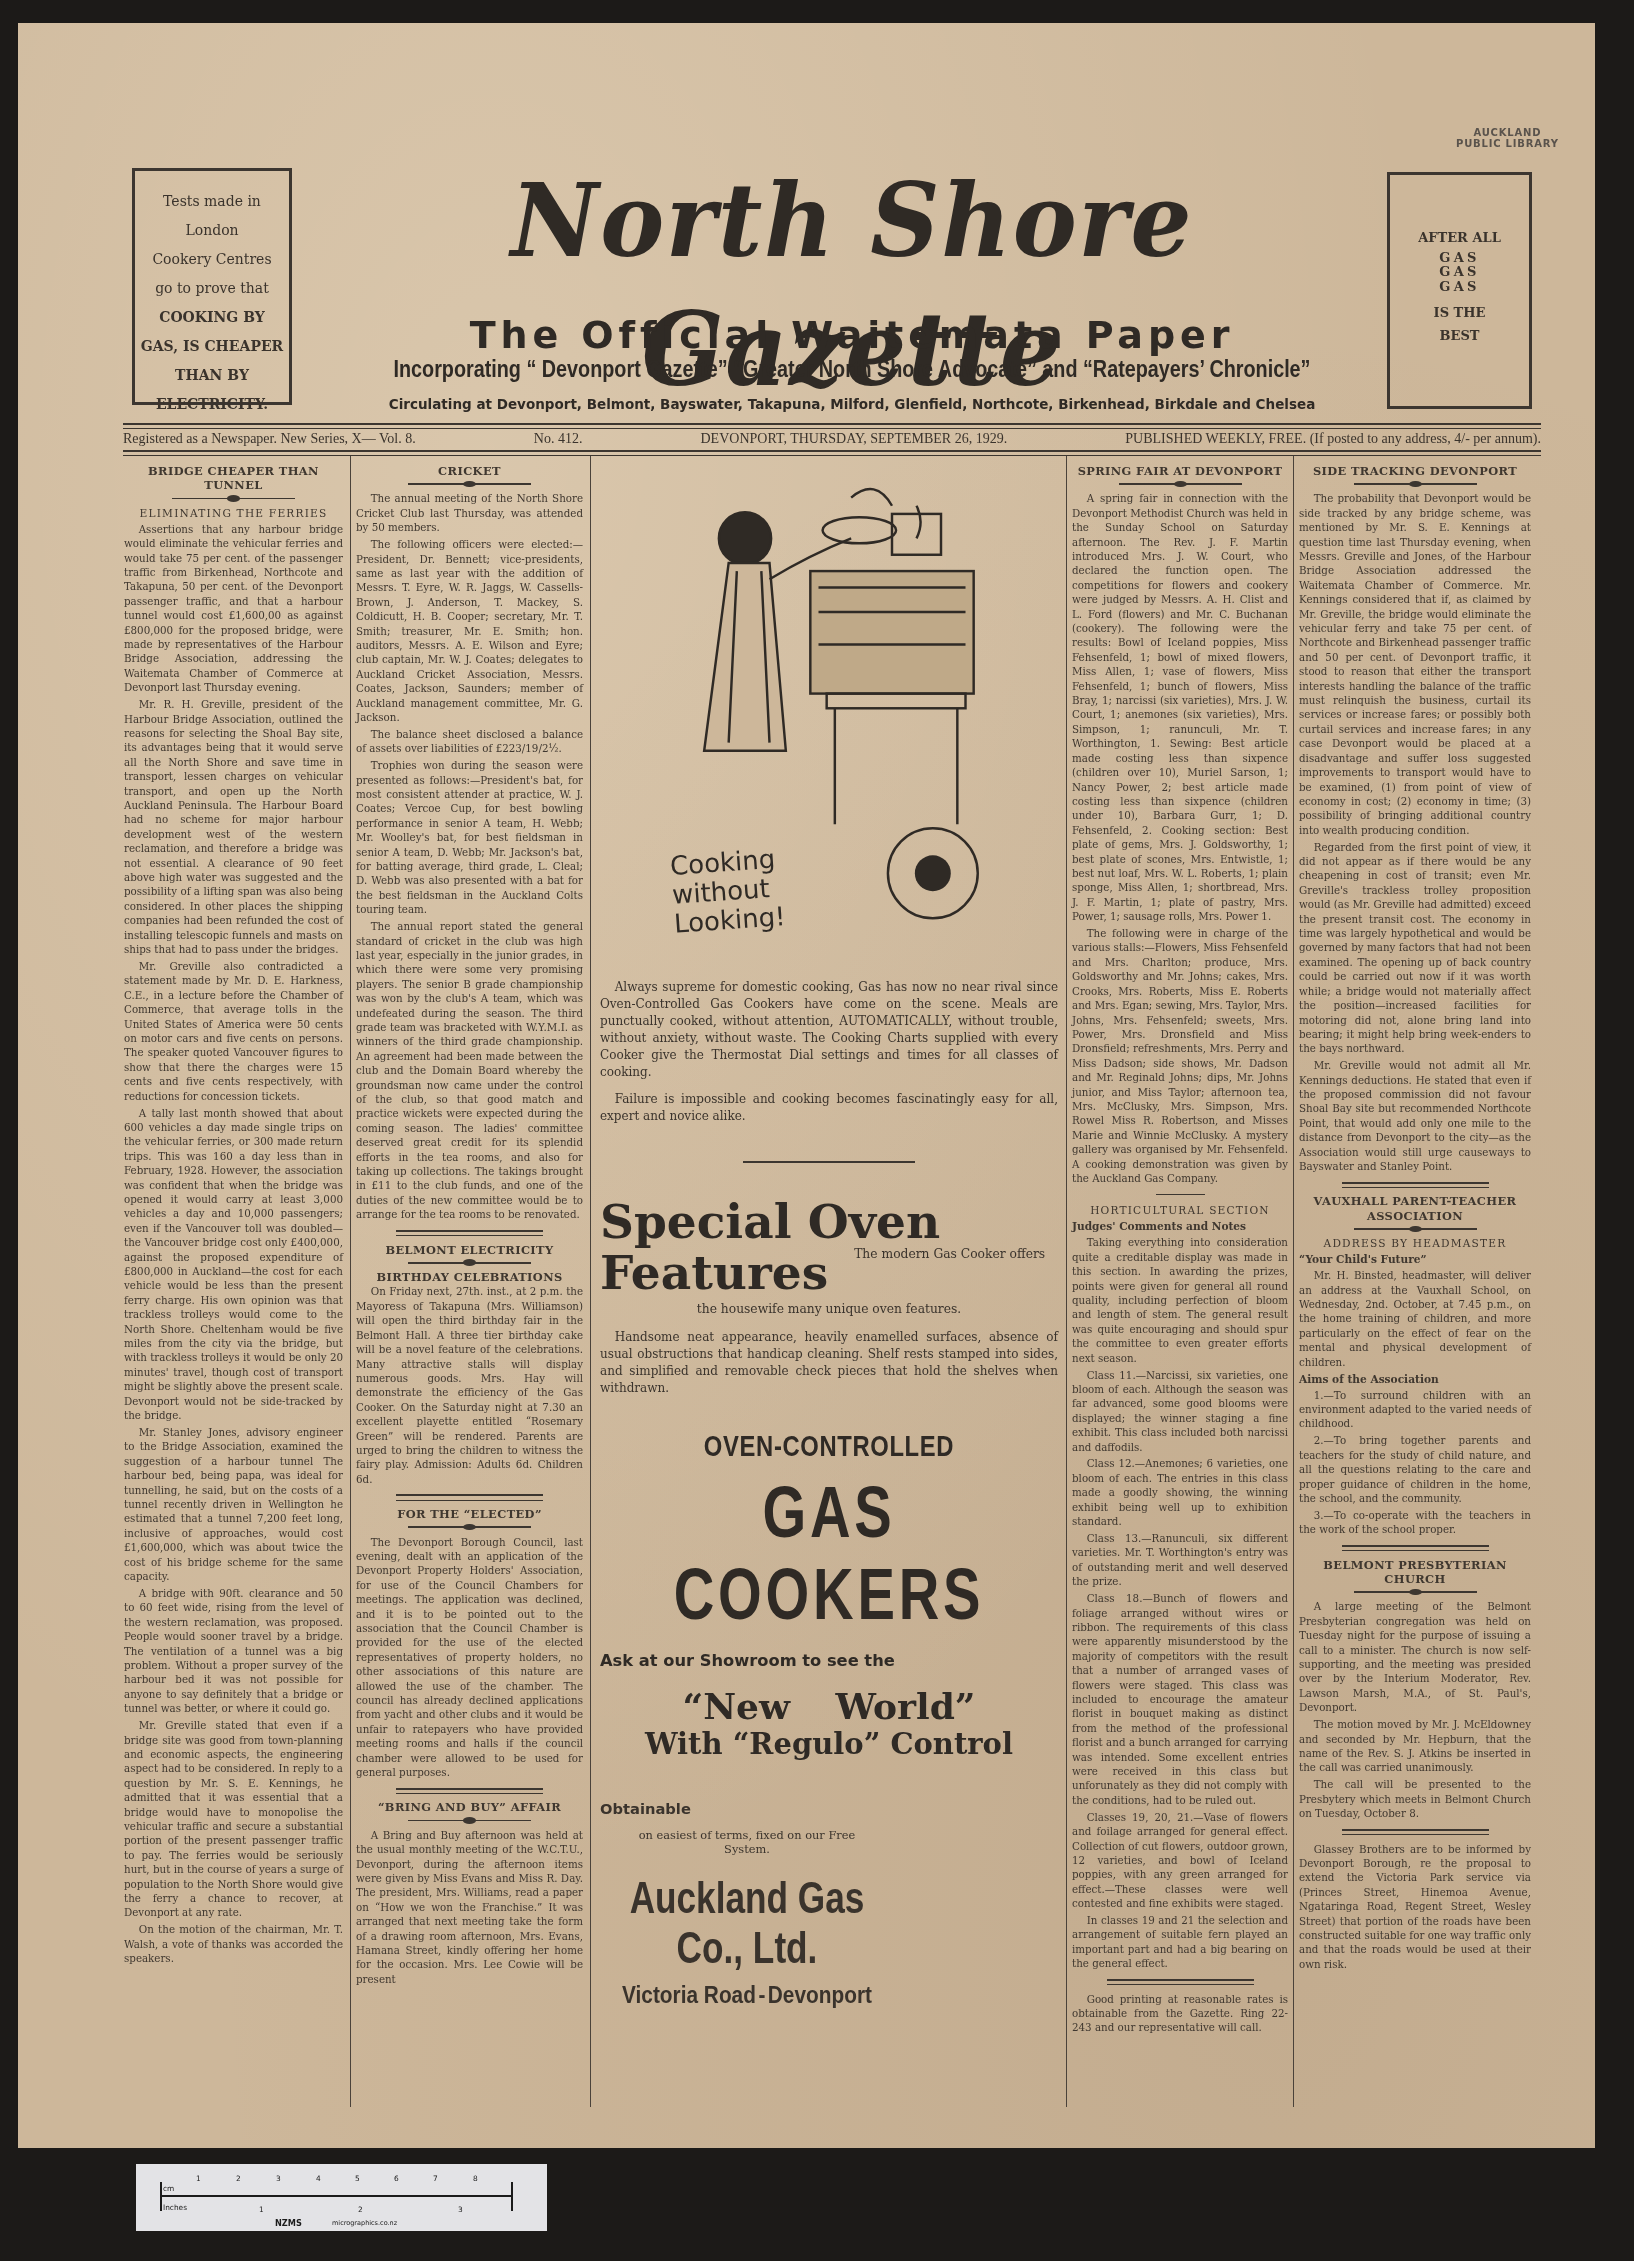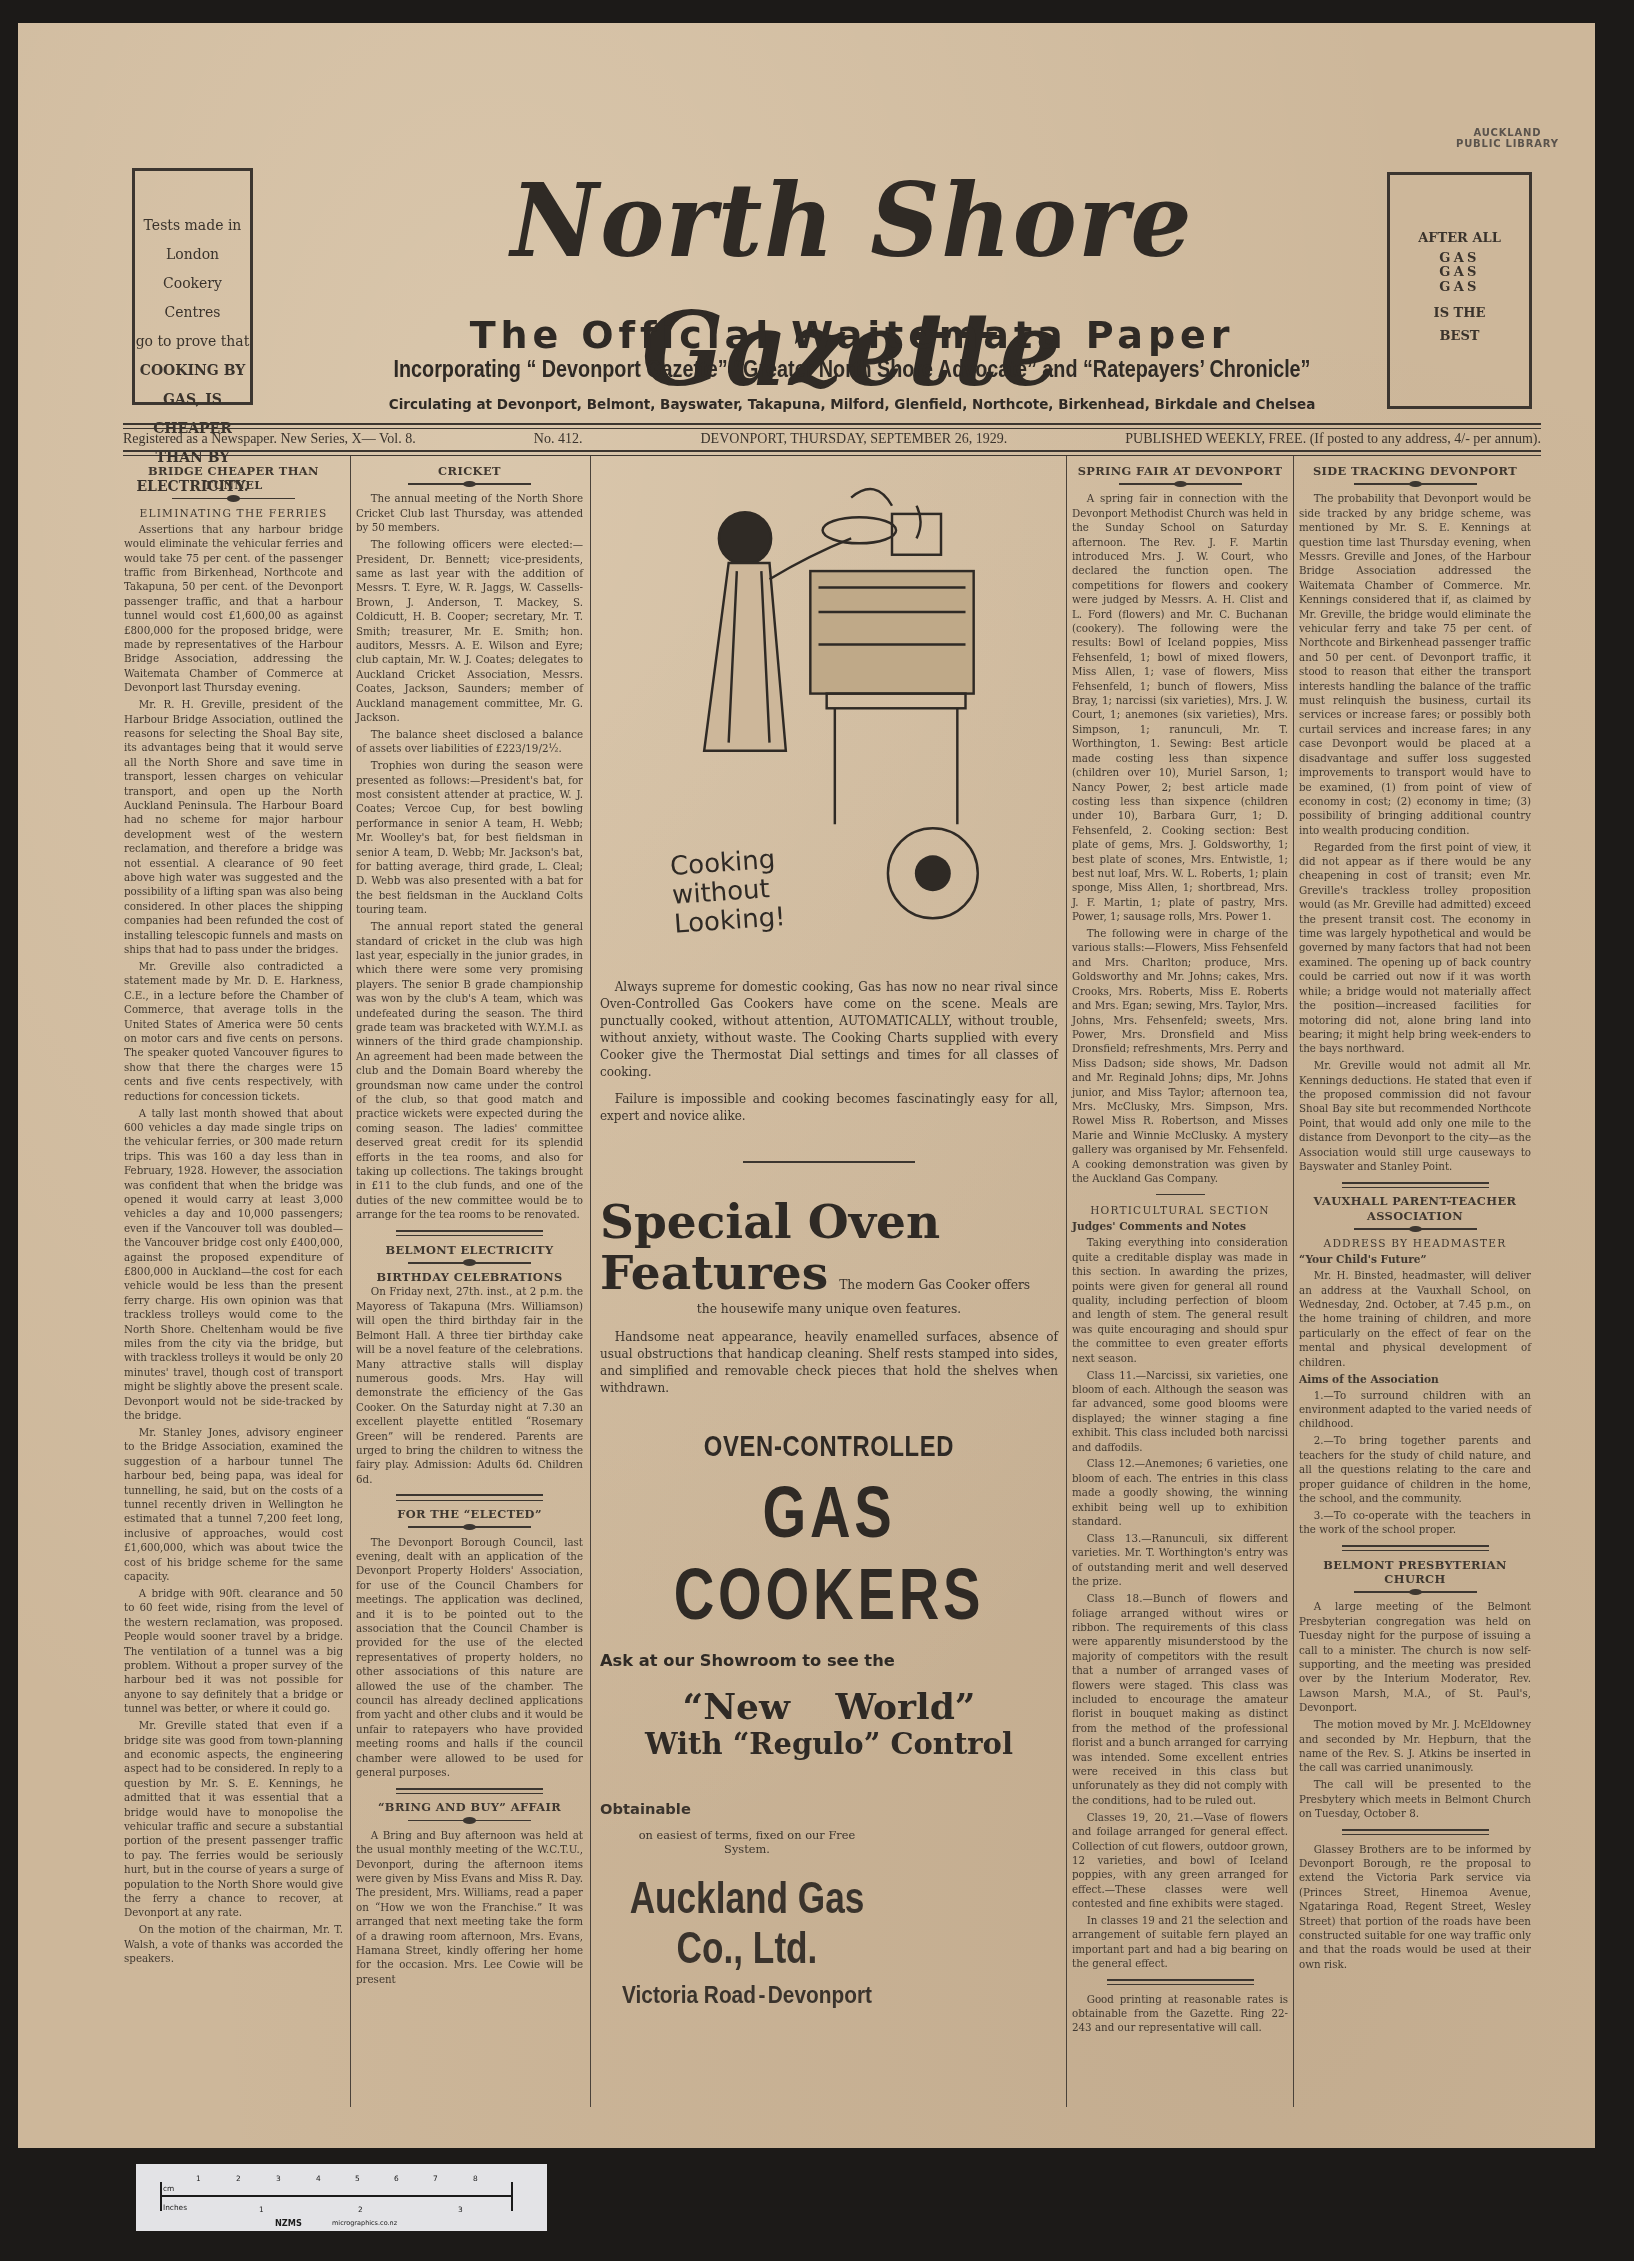--- a/index.html
+++ b/index.html
@@ -13,21 +13,21 @@
     background-image: radial-gradient(ellipse at 30% 20%, rgba(255,245,225,0.25), transparent 60%),
                       radial-gradient(ellipse at 80% 90%, rgba(120,90,60,0.12), transparent 60%);
   }
   .stamp {
     position:absolute; left:1438px; top:105px; font-family:"DejaVu Sans", sans-serif; font-weight:bold;
     font-size:10px; line-height:10.6px; text-align:center; color:#5a534c; letter-spacing:0.8px;
   }
   .earbox {
     position:absolute; border:3.3px solid #3c3630; text-align:center; font-weight:bold;
   }
-  .earbox.left { left:114px; top:145px; width:121px; height:237px; padding-top:40px; box-sizing:border-box; }
+  .earbox.left { left:114px; top:145px; width:160px; height:237px; padding-top:16px; box-sizing:border-box; }
   .earbox.right { left:1369px; top:149px; width:145px; height:237px; box-sizing:border-box; padding-top:56px; }
   .earbox .line { font-size:14px; line-height:29px; font-family:"DejaVu Serif", serif; }
   .earbox.right .line { font-size:13px; line-height:14.7px; margin-bottom:8.2px; }
   .earbox.right .gas { margin-bottom:0; letter-spacing:3.3px; }
   .masthead {
     position:absolute; left:311px; top:139px; width:1046px; text-align:center;
     font-family:"DejaVu Serif", serif; font-weight:bold; font-style:italic; font-size:96px; line-height:123px;
     color:#2f2a25; letter-spacing:1.6px; transform:scaleY(1.05);
   }
   .subtitle {
@@ -180,21 +180,21 @@
       <div>Looking!</div>
     </div>
 
     <div class="ad" style="top:956px">
       <div class="adtext">
         <p>Always supreme for domestic cooking, Gas has now no near rival since Oven-Controlled Gas Cookers have come on the scene. Meals are punctually cooked, without attention, AUTOMATICALLY, without trouble, without anxiety, without waste. The Cooking Charts supplied with every Cooker give the Thermostat Dial settings and times for all classes of cooking.</p>
         <p>Failure is impossible and cooking becomes fascinatingly easy for all, expert and novice alike.</p>
       </div>
       <div style="width:172px;height:2.5px;background:#3c3630;margin:36px auto 33px"></div>
       <div class="special">Special Oven</div>
-      <div style="display:flex;align-items:flex-end;gap:11px">
+      <div style="display:flex;align-items:flex-start;gap:26px">
         <div class="special">Features</div>
         <div style="font-size:12.3px;padding-bottom:6.5px">The modern Gas Cooker offers</div>
       </div>
       <div style="font-size:12.3px;text-align:center;margin:3.3px 0 13px">the housewife many unique oven features.</div>
       <div class="adtext">
           <p>Handsome neat appearance, heavily enamelled surfaces, absence of usual obstructions that handicap cleaning. Shelf rests stamped into sides, and simplified and removable check pieces that hold the shelves when withdrawn.</p>
         </div>
 
       <div class="oven-ctrl" style="margin-top:33px">OVEN-CONTROLLED</div>
       <div class="gascookers" style="margin-top:8.2px">GAS COOKERS</div>

